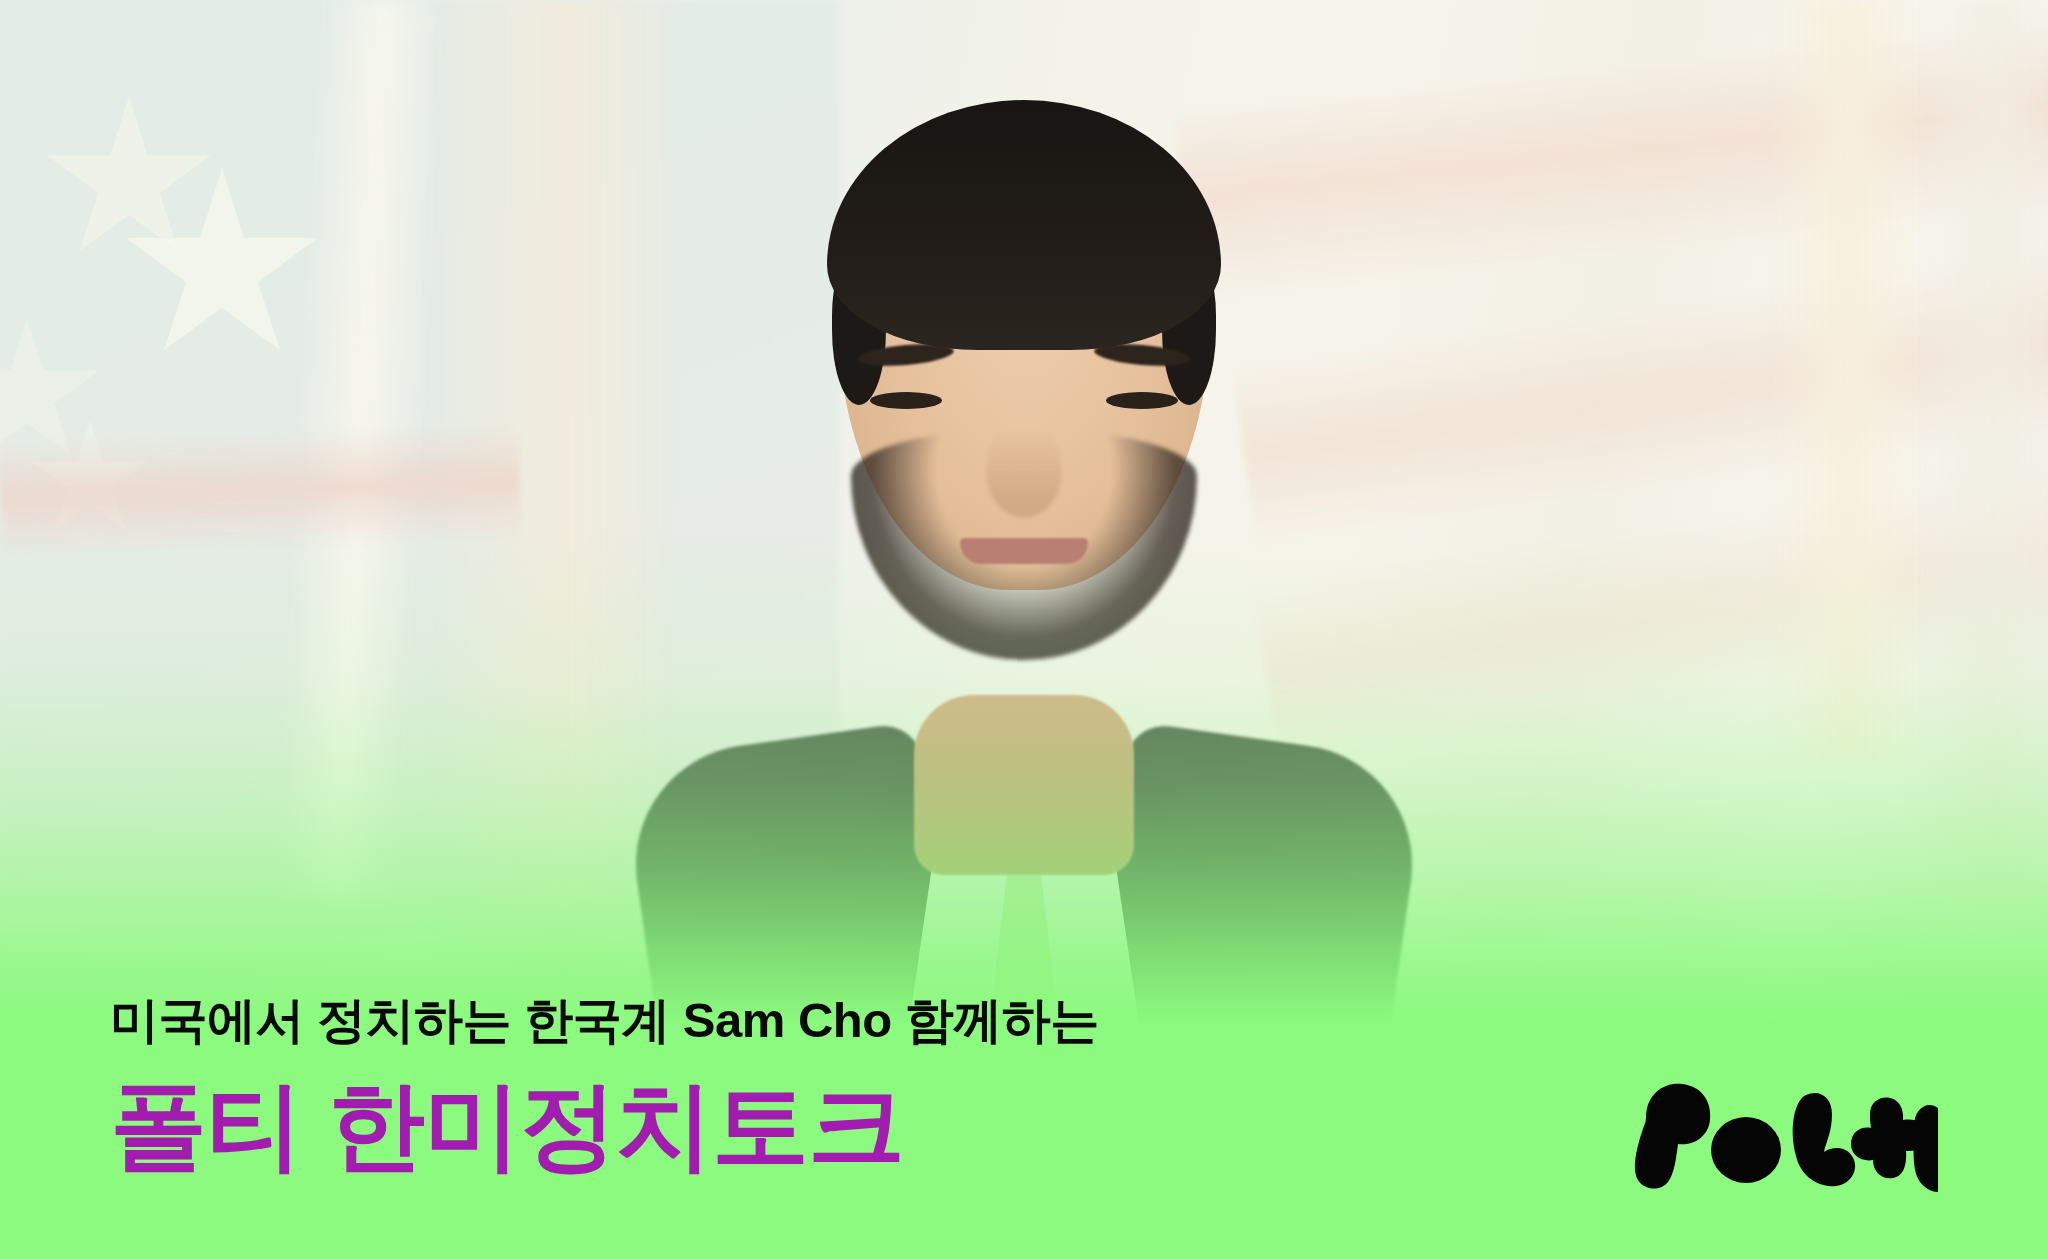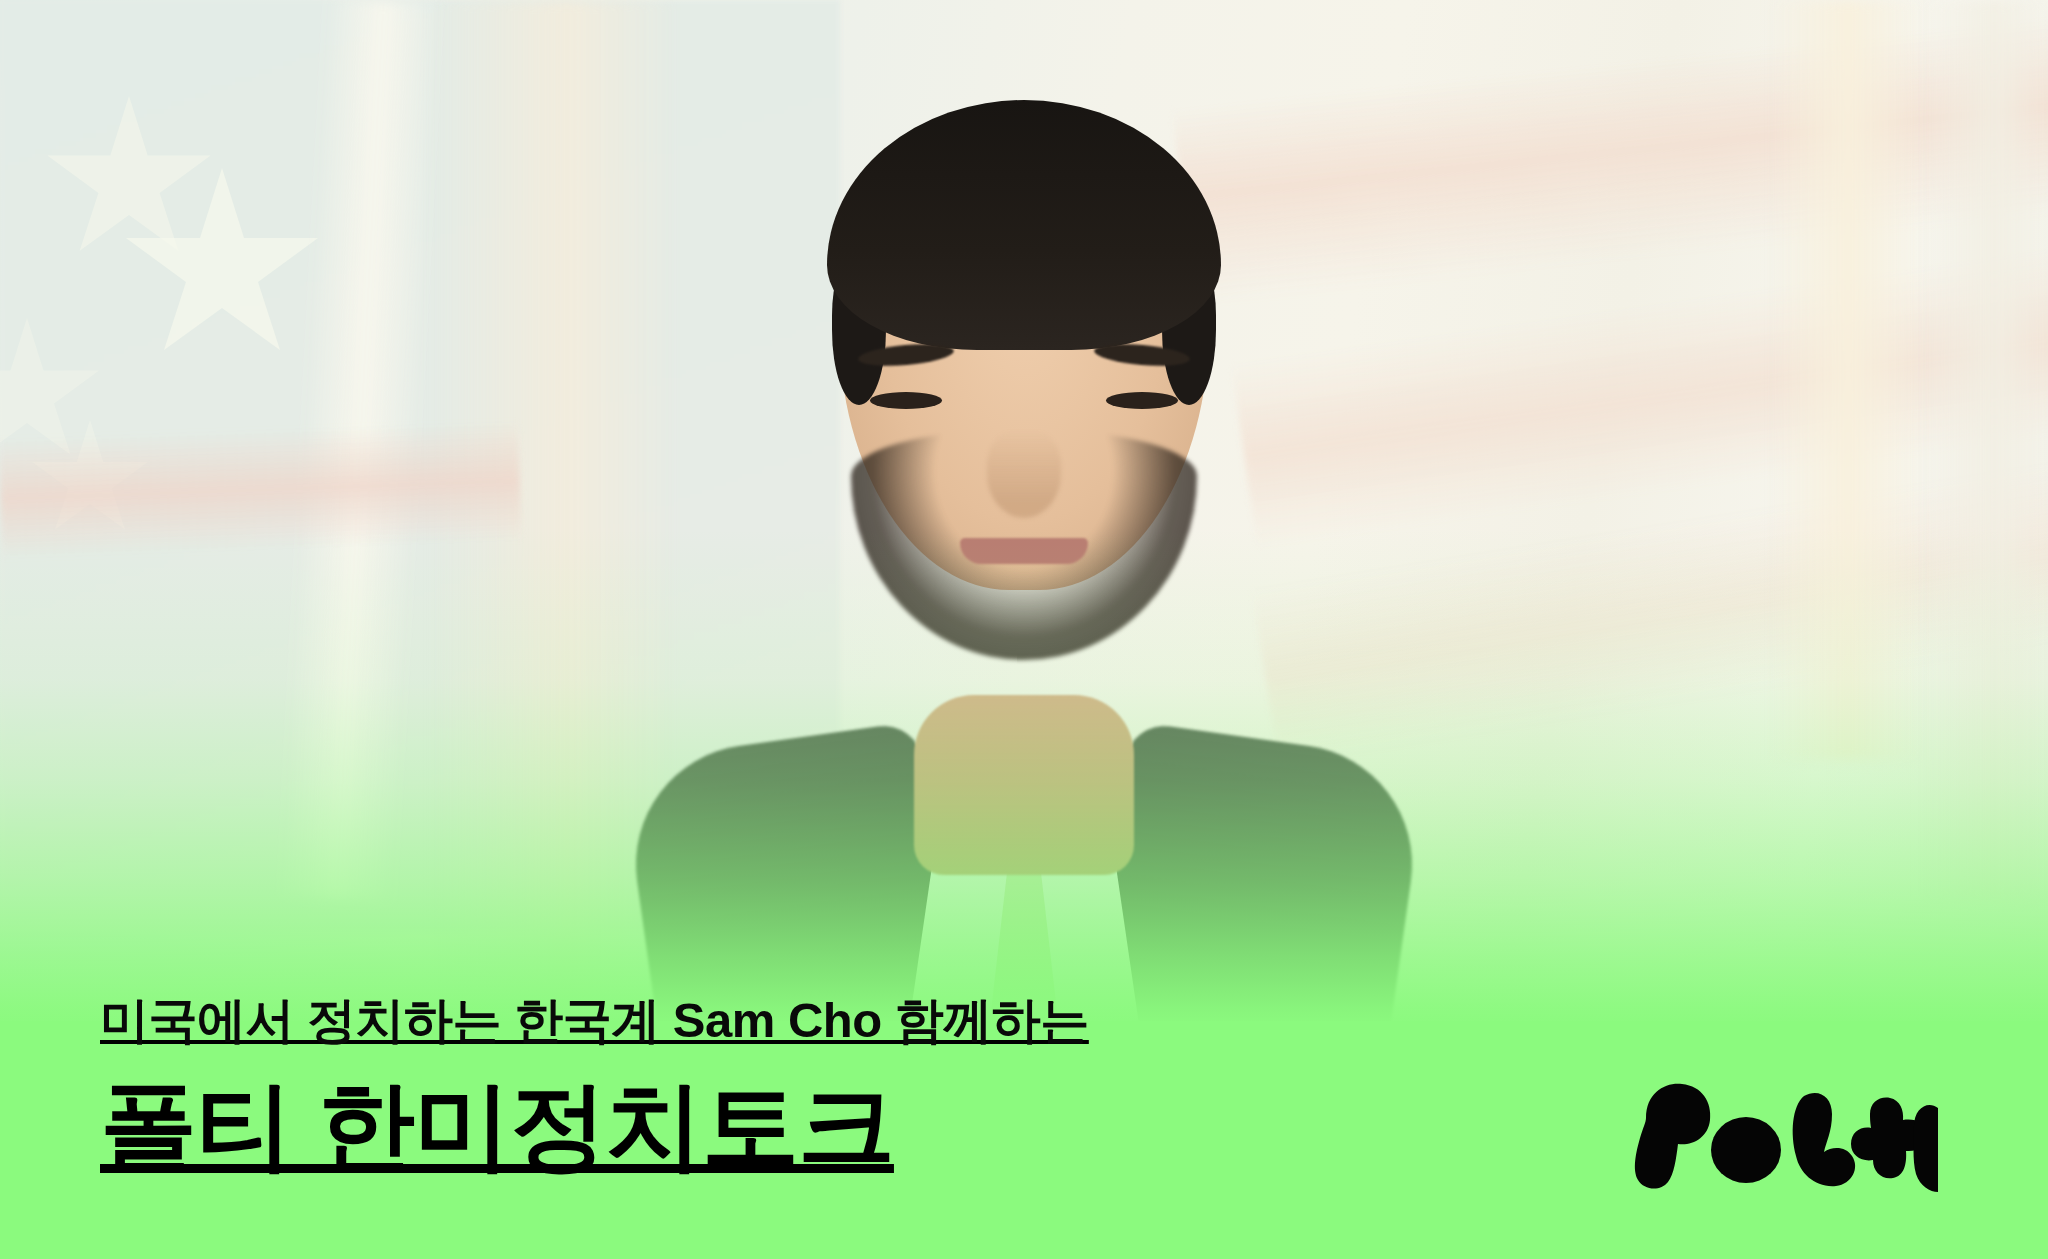--- a/index.html
+++ b/index.html
@@ -253,38 +253,37 @@
     left: 0;
     right: 0;
     bottom: 0;
     height: 238px;
     background: #8BFA7E;
   }
 
   
   .text-block {
     position: absolute;
-    left: 100px;
+    left: 110px;
     bottom: 80px;
     width: 1400px;
-    text-decoration: underline;
   }
   .subtitle {
     font-size: 49px;
     font-weight: 700;
     color: #090909;
     letter-spacing: -0.5px;
     margin: 0 0 26px 0;
     line-height: 1.1;
     white-space: nowrap;
   }
   .title {
     font-size: 97px;
     font-weight: 700;
-    color: #000000;
+    color: #a21caf;
     letter-spacing: -1px;
     margin: 0;
     line-height: 1.08;
     white-space: nowrap;
   }
 
   
   .logo {
     position: absolute;
     right: 110px;

